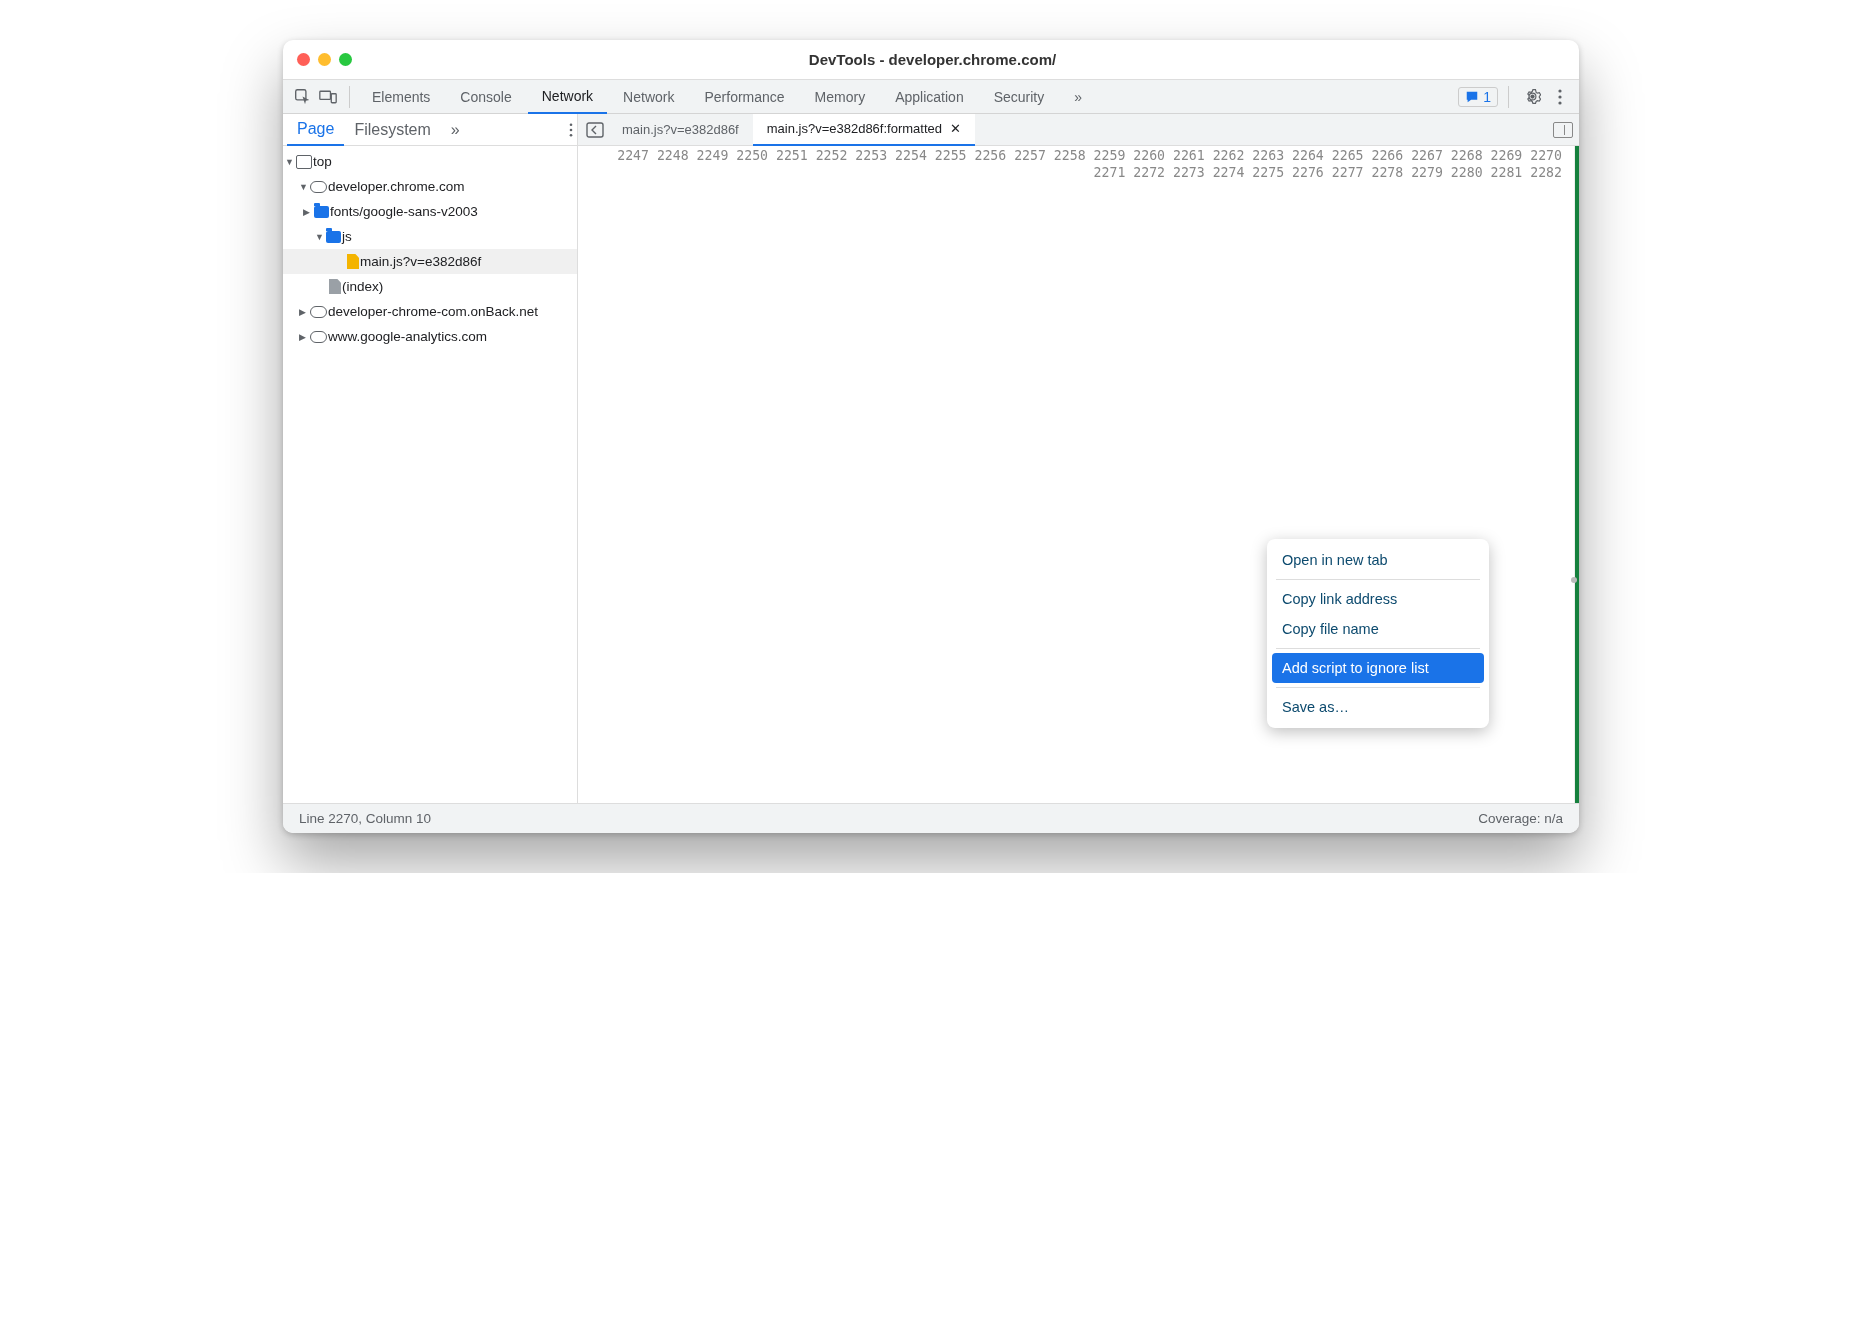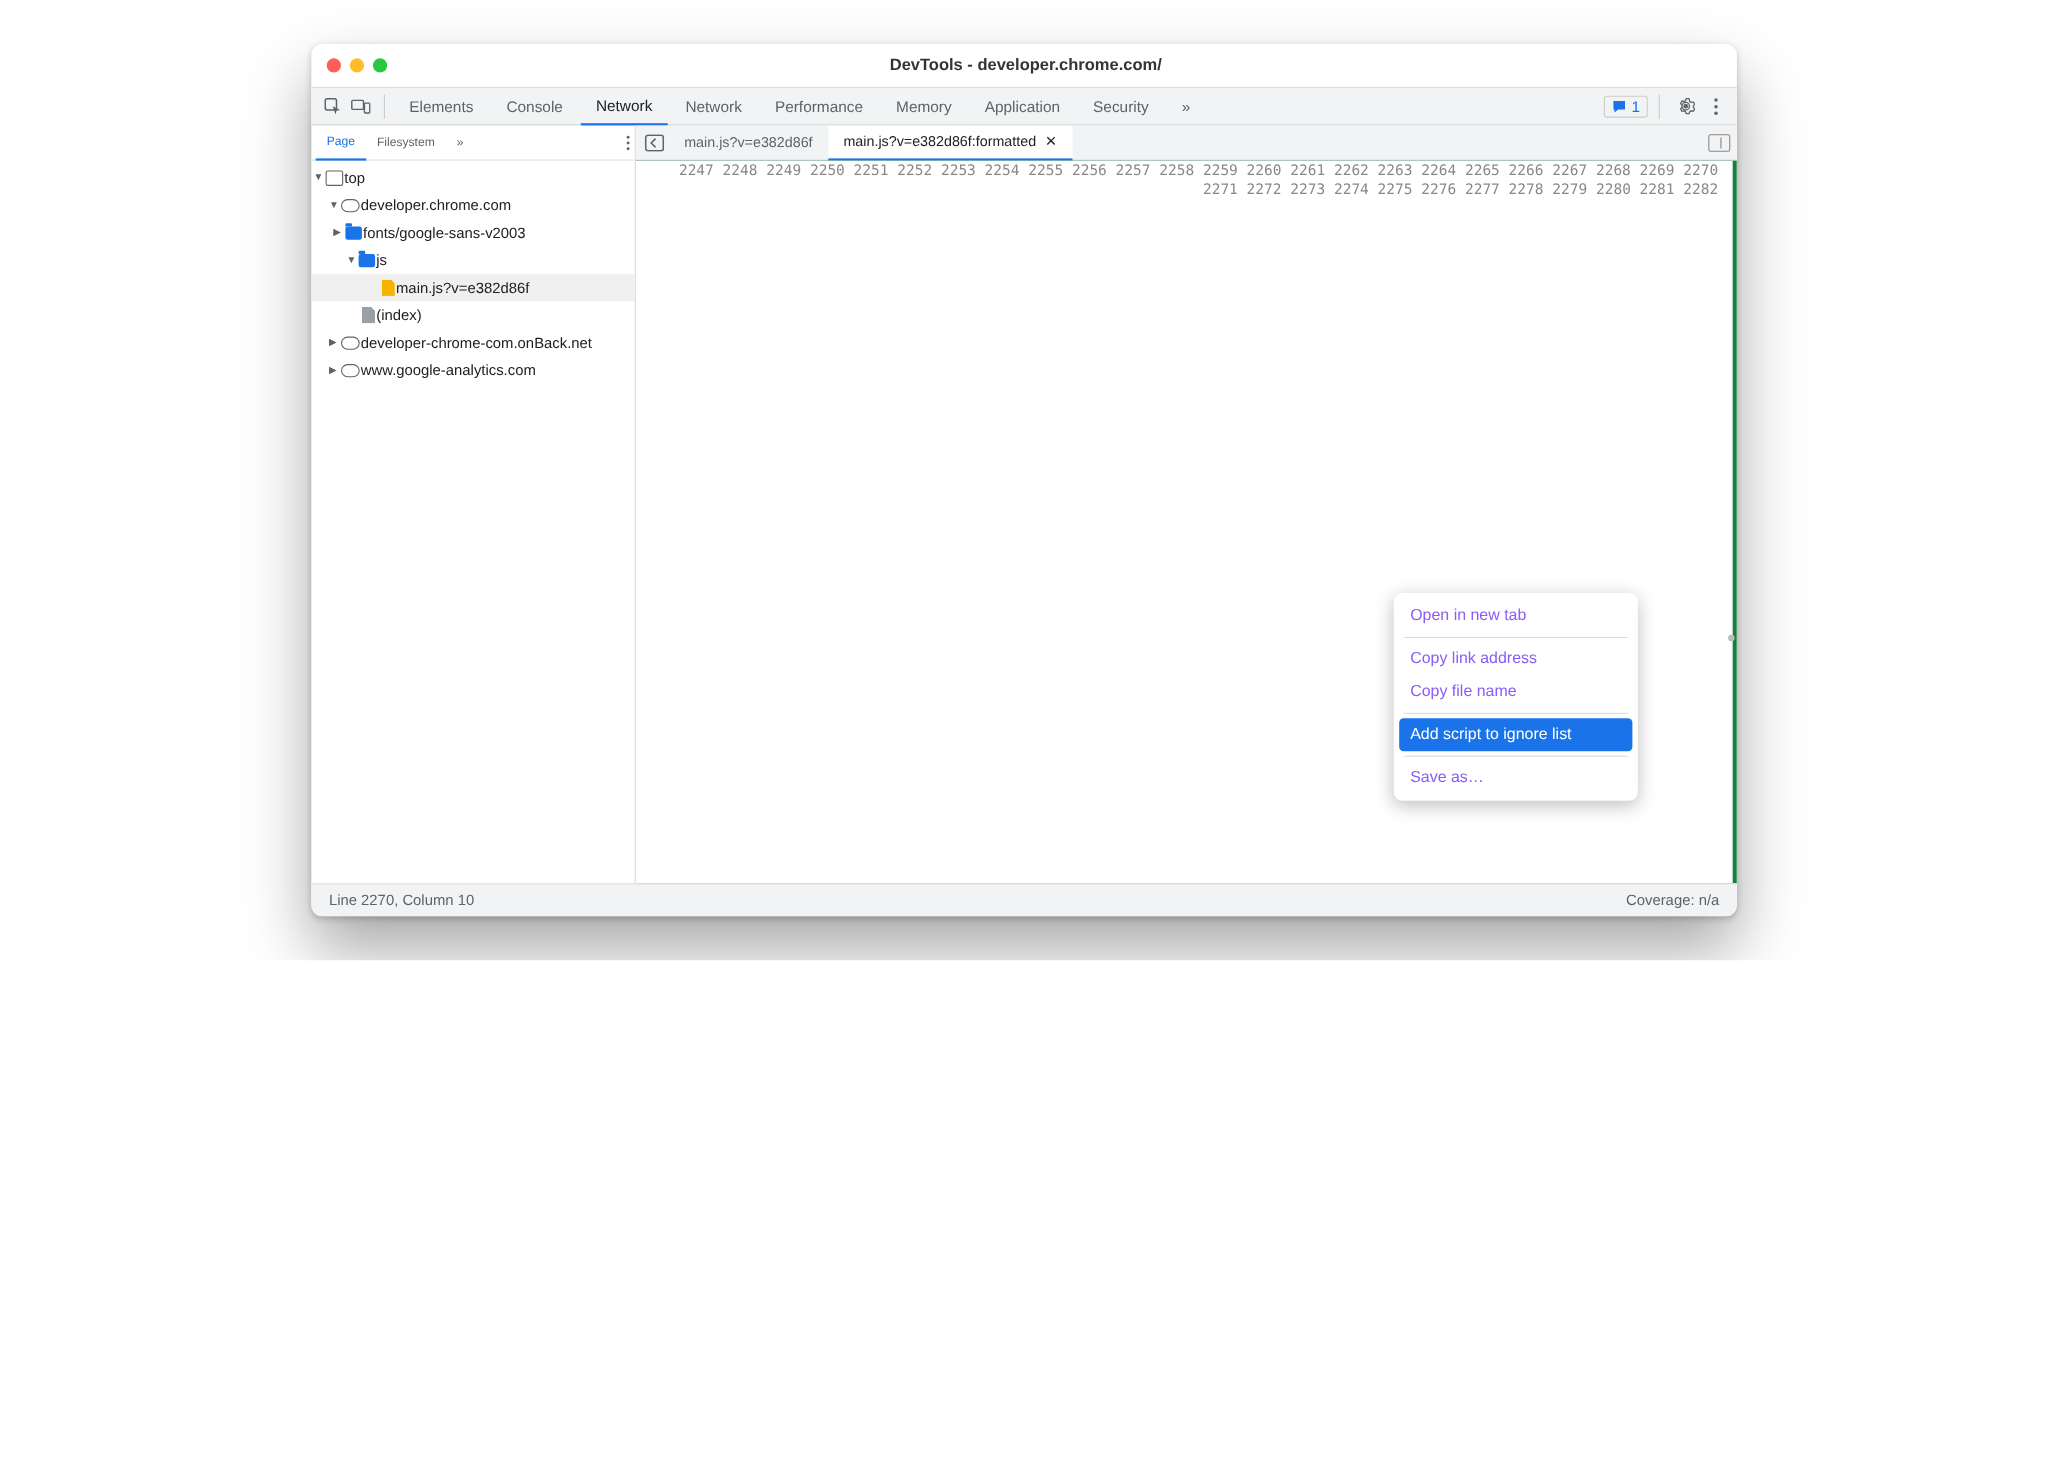--- a/index.html
+++ b/index.html
@@ -13,21 +13,21 @@
 .toolbar { height:34px; display:flex; align-items:center; border-bottom:1px solid #d4d4d4; background:#f1f3f4; padding:0 6px; font-size:14px; color:#5f6368; }
 .toolbar .sep { width:1px; height:22px; background:#ccc; margin:0 8px; }
 .toolbar .iconbtn { width:26px; height:26px; display:flex; align-items:center; justify-content:center; color:#5f6368;}
 .tabs { display:flex; gap:2px; align-items:center; }
 .tab { padding:0 14px; height:34px; display:flex; align-items:center; cursor:default;}
 .tab.active { color:#202124; border-bottom:2px solid #1a73e8; font-weight:500; }
 .right-tools { margin-left:auto; display:flex; align-items:center; gap:2px;}
 .msgbadge { display:flex; align-items:center; gap:4px; border:1px solid #ccc; border-radius:3px; padding:1px 6px; color:#1a73e8; font-weight:500;}
 .content { flex:1; display:flex; overflow:hidden; }
 .sidebar { width:295px; border-right:1px solid #ddd; display:flex; flex-direction:column; overflow:hidden;}
-.sidetabs { display:flex; align-items:center; height:32px; border-bottom:1px solid #ddd; padding:0 4px; font-size:11px;}
+.sidetabs { display:flex; align-items:center; height:32px; border-bottom:1px solid #ddd; padding:0 4px; font-size:16px;}
 .sidetab { padding:0 10px; height:32px; display:flex; align-items:center; color:#5f6368;}
 .sidetab.active { color:#1a73e8; border-bottom:2px solid #1a73e8; font-weight:500;}
 .sidetabs .spacer{flex:1}
 .tree { font-size:13.5px; color:#202124; padding-top:3px; user-select:none;}
 .tree .row { display:flex; align-items:center; height:25px; padding-left:6px; gap:1px; white-space:nowrap;}
 .tree .row.selected { background:#f0f0f0;}
 .tree .tri { width:10px; font-size:10px; color:#5f6368;}
 .tree .tri.right::before{content:"▶";font-size:9px}
 .tree .tri.down::before{content:"▼";font-size:9px}
 .ic-frame{width:16px;height:14px;border:1.5px solid #5f6368; border-radius:2px; display:inline-block;}
@@ -44,21 +44,21 @@
 .close{font-size:13px;}
 .togglepanel{margin-left:auto; margin-right:6px; width:20px; height:16px; border:1.5px solid #888; border-radius:2px; position:relative;}
 .togglepanel::after{content:"";position:absolute;right:2px;top:2px;bottom:2px;width:5px;background:none;border-left:1.5px solid #888;}
 .code-area{flex:1; overflow:hidden; font-family:Menlo,Consolas,monospace; font-size:13.2px; display:flex; background:#15803d;}
 .gutter{text-align:right; padding:1px 12px 0 10px; color:#888; line-height:17px; background:#fff; border-right:1px solid #eee;}
 .code{flex:1; padding:1px 0 0 4px; line-height:17px; white-space:pre; overflow:hidden; position:relative;}
 .hl{background:#feff9c; display:block;}
 .statusbar{height:30px; border-top:1px solid #ddd; background:#f1f3f4; display:flex; align-items:center; padding:0 16px; font-size:13.5px; color:#5f6368;}
 .statusbar .r{margin-left:auto;}
 .ctxmenu{position:absolute; right:90px; top:425px; width:222px; background:#fff; border-radius:8px; box-shadow:0 4px 16px rgba(0,0,0,0.25); padding:6px 5px; font-size:14.5px; z-index:10;}
-.ctxmenu .mi{padding:7px 10px; border-radius:4px; color:#8b5cf6;}
+.ctxmenu .mi{padding:7px 10px; border-radius:4px; color:#0c4a6e;}
 .ctxmenu .mi.sel{background:#1a73e8;color:#fff;}
 .ctxmenu hr{border:none;border-top:1px solid #ddd;margin:4px 4px;}
 .scrollthumb{position:absolute; right:2px; top:463px; width:6px; height:6px; border-radius:3px; background:#bbb;}
 svg { display:block; }
 </style>
 </head>
 <body>
 
 <div class="window">
 

